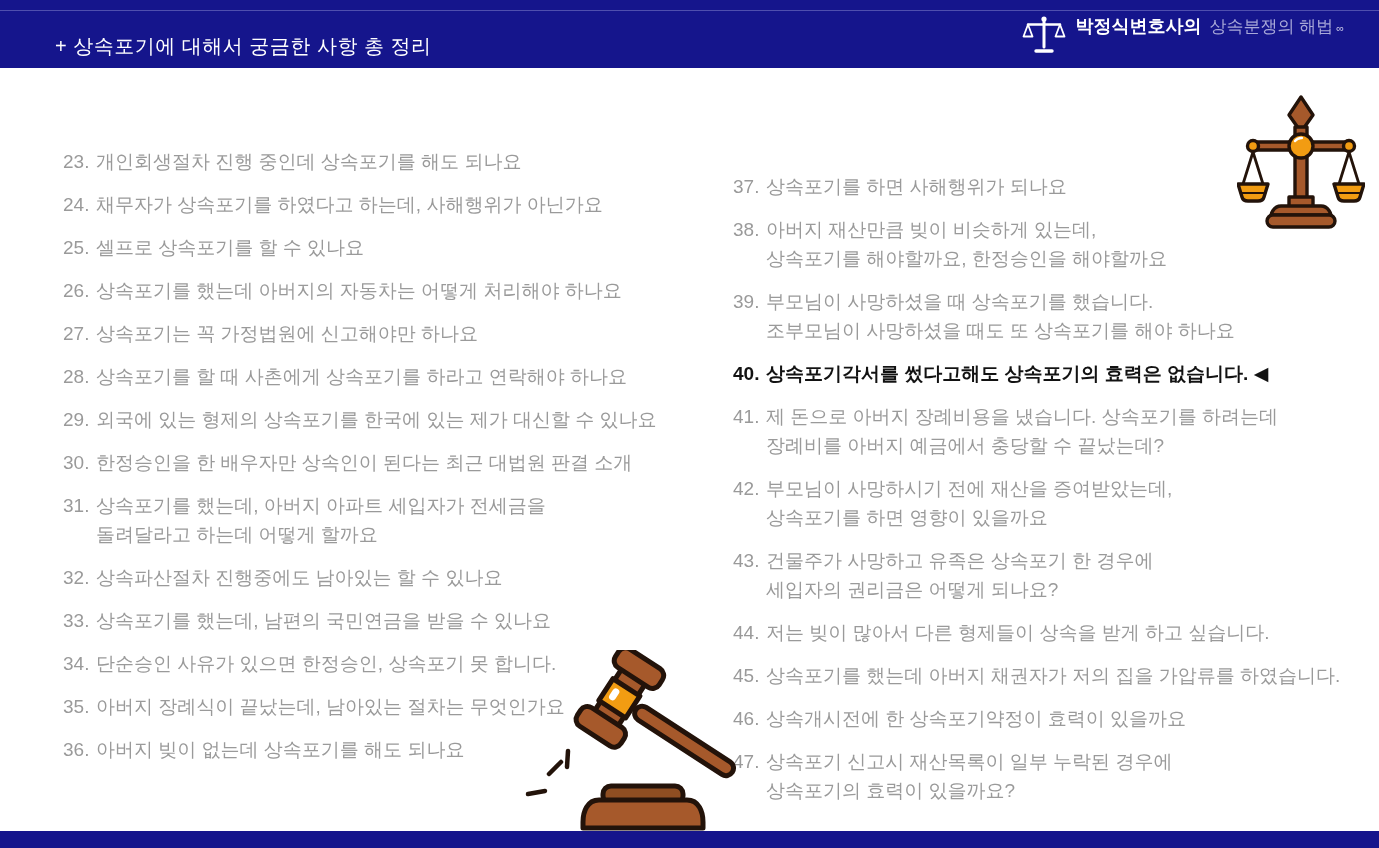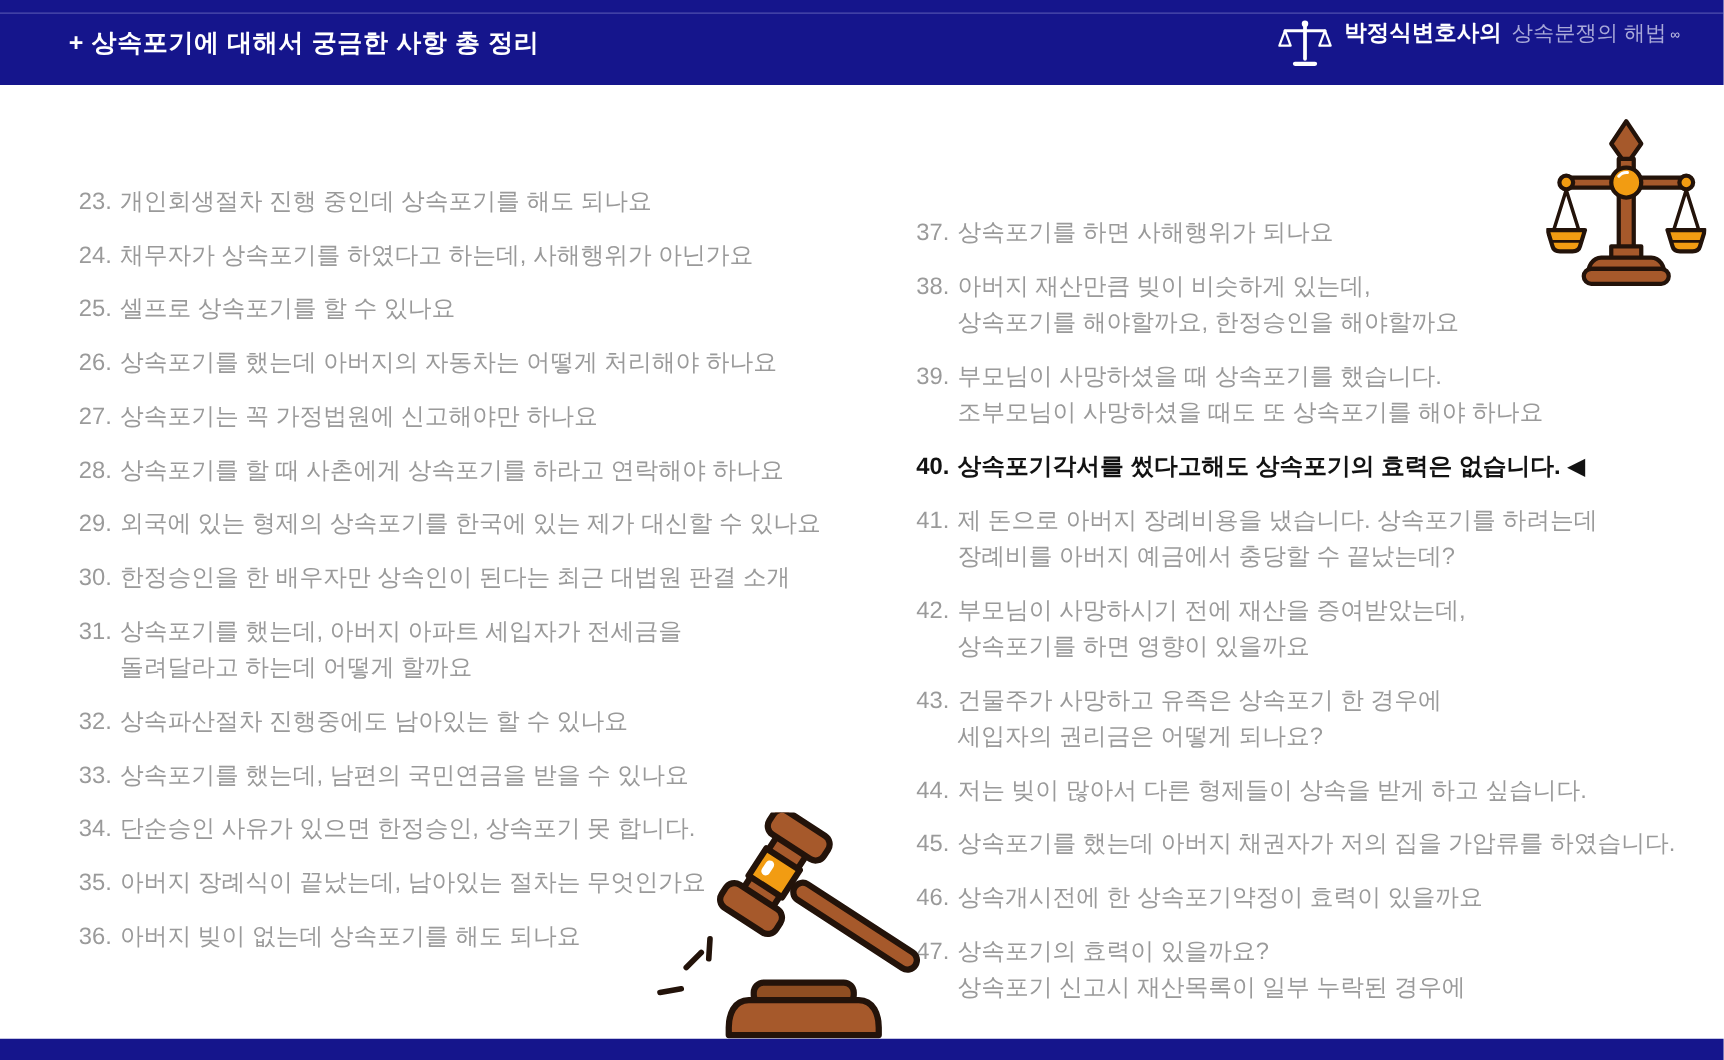--- a/index.html
+++ b/index.html
@@ -10,22 +10,22 @@
   
   .header {
     position:absolute; top:0; left:0; width:1379px; height:68px;
     background:#15158C;
   }
   .header-topline {
     position:absolute; top:10px; left:0; width:100%; height:1px;
     background:rgba(150,150,215,0.45);
   }
   .page-title {
-    position:absolute; left:55px; top:0; height:68px; display:flex; align-items:center;
-    color:#ffffff; font-size:20px; font-weight:bold; letter-spacing:0.5px;
+    position:absolute; left:55px; top:12px; height:68px; display:flex; align-items:center;
+    color:#ffffff; font-size:20px; font-weight:normal; letter-spacing:0.5px;
   }
   .brand { position:absolute; right:32px; top:14px; display:flex; gap:9px; align-items:flex-start; }
   .brand-icon { flex-shrink:0; margin-top:1px; }
   .brand-lines { display:flex; }
   .brand-row { display:flex; gap:8px; align-items:baseline; white-space:nowrap; }
   .brand-bold  { color:#ffffff; font-weight:bold; font-size:18px; }
   .brand-light { color:#A8A8D8; font-size:17px; }
   .brand-underline { display:flex; align-items:center; margin-top:4px; }
   .brand-underline .seg { flex:1; height:1px; background:#9393CB; }
   .brand-underline .glyph { color:#C9C9E8; font-size:11px; line-height:1; padding:0 3px; }
@@ -231,22 +231,22 @@
       </div>
       <div class="item">
         <span class="num">46.</span>
         <div class="txt">
           <div>상속개시전에 한 상속포기약정이 효력이 있을까요</div>
         </div>
       </div>
       <div class="item">
         <span class="num">47.</span>
         <div class="txt">
+          <div>상속포기 신고시 재산목록이 일부 누락된 경우에</div>
           <div>상속포기의 효력이 있을까요?</div>
-          <div>상속포기 신고시 재산목록이 일부 누락된 경우에</div>
         </div>
       </div>
     </div>
 
   <div class="scales-illustration">
     <svg width="128" height="136" viewBox="0 0 128 136" stroke="#23130A" stroke-width="3.4" stroke-linejoin="round" stroke-linecap="round">
       <path d="M64 3 L76 21 L64 38 L52 21 Z" fill="#A6592B"></path>
       <rect x="58" y="33" width="12" height="72" fill="#A6592B"></rect>
       <rect x="16" y="48" width="96" height="8" rx="4" fill="#A6592B"></rect>
       <circle cx="64" cy="52" r="12" fill="#F29C12"></circle>

